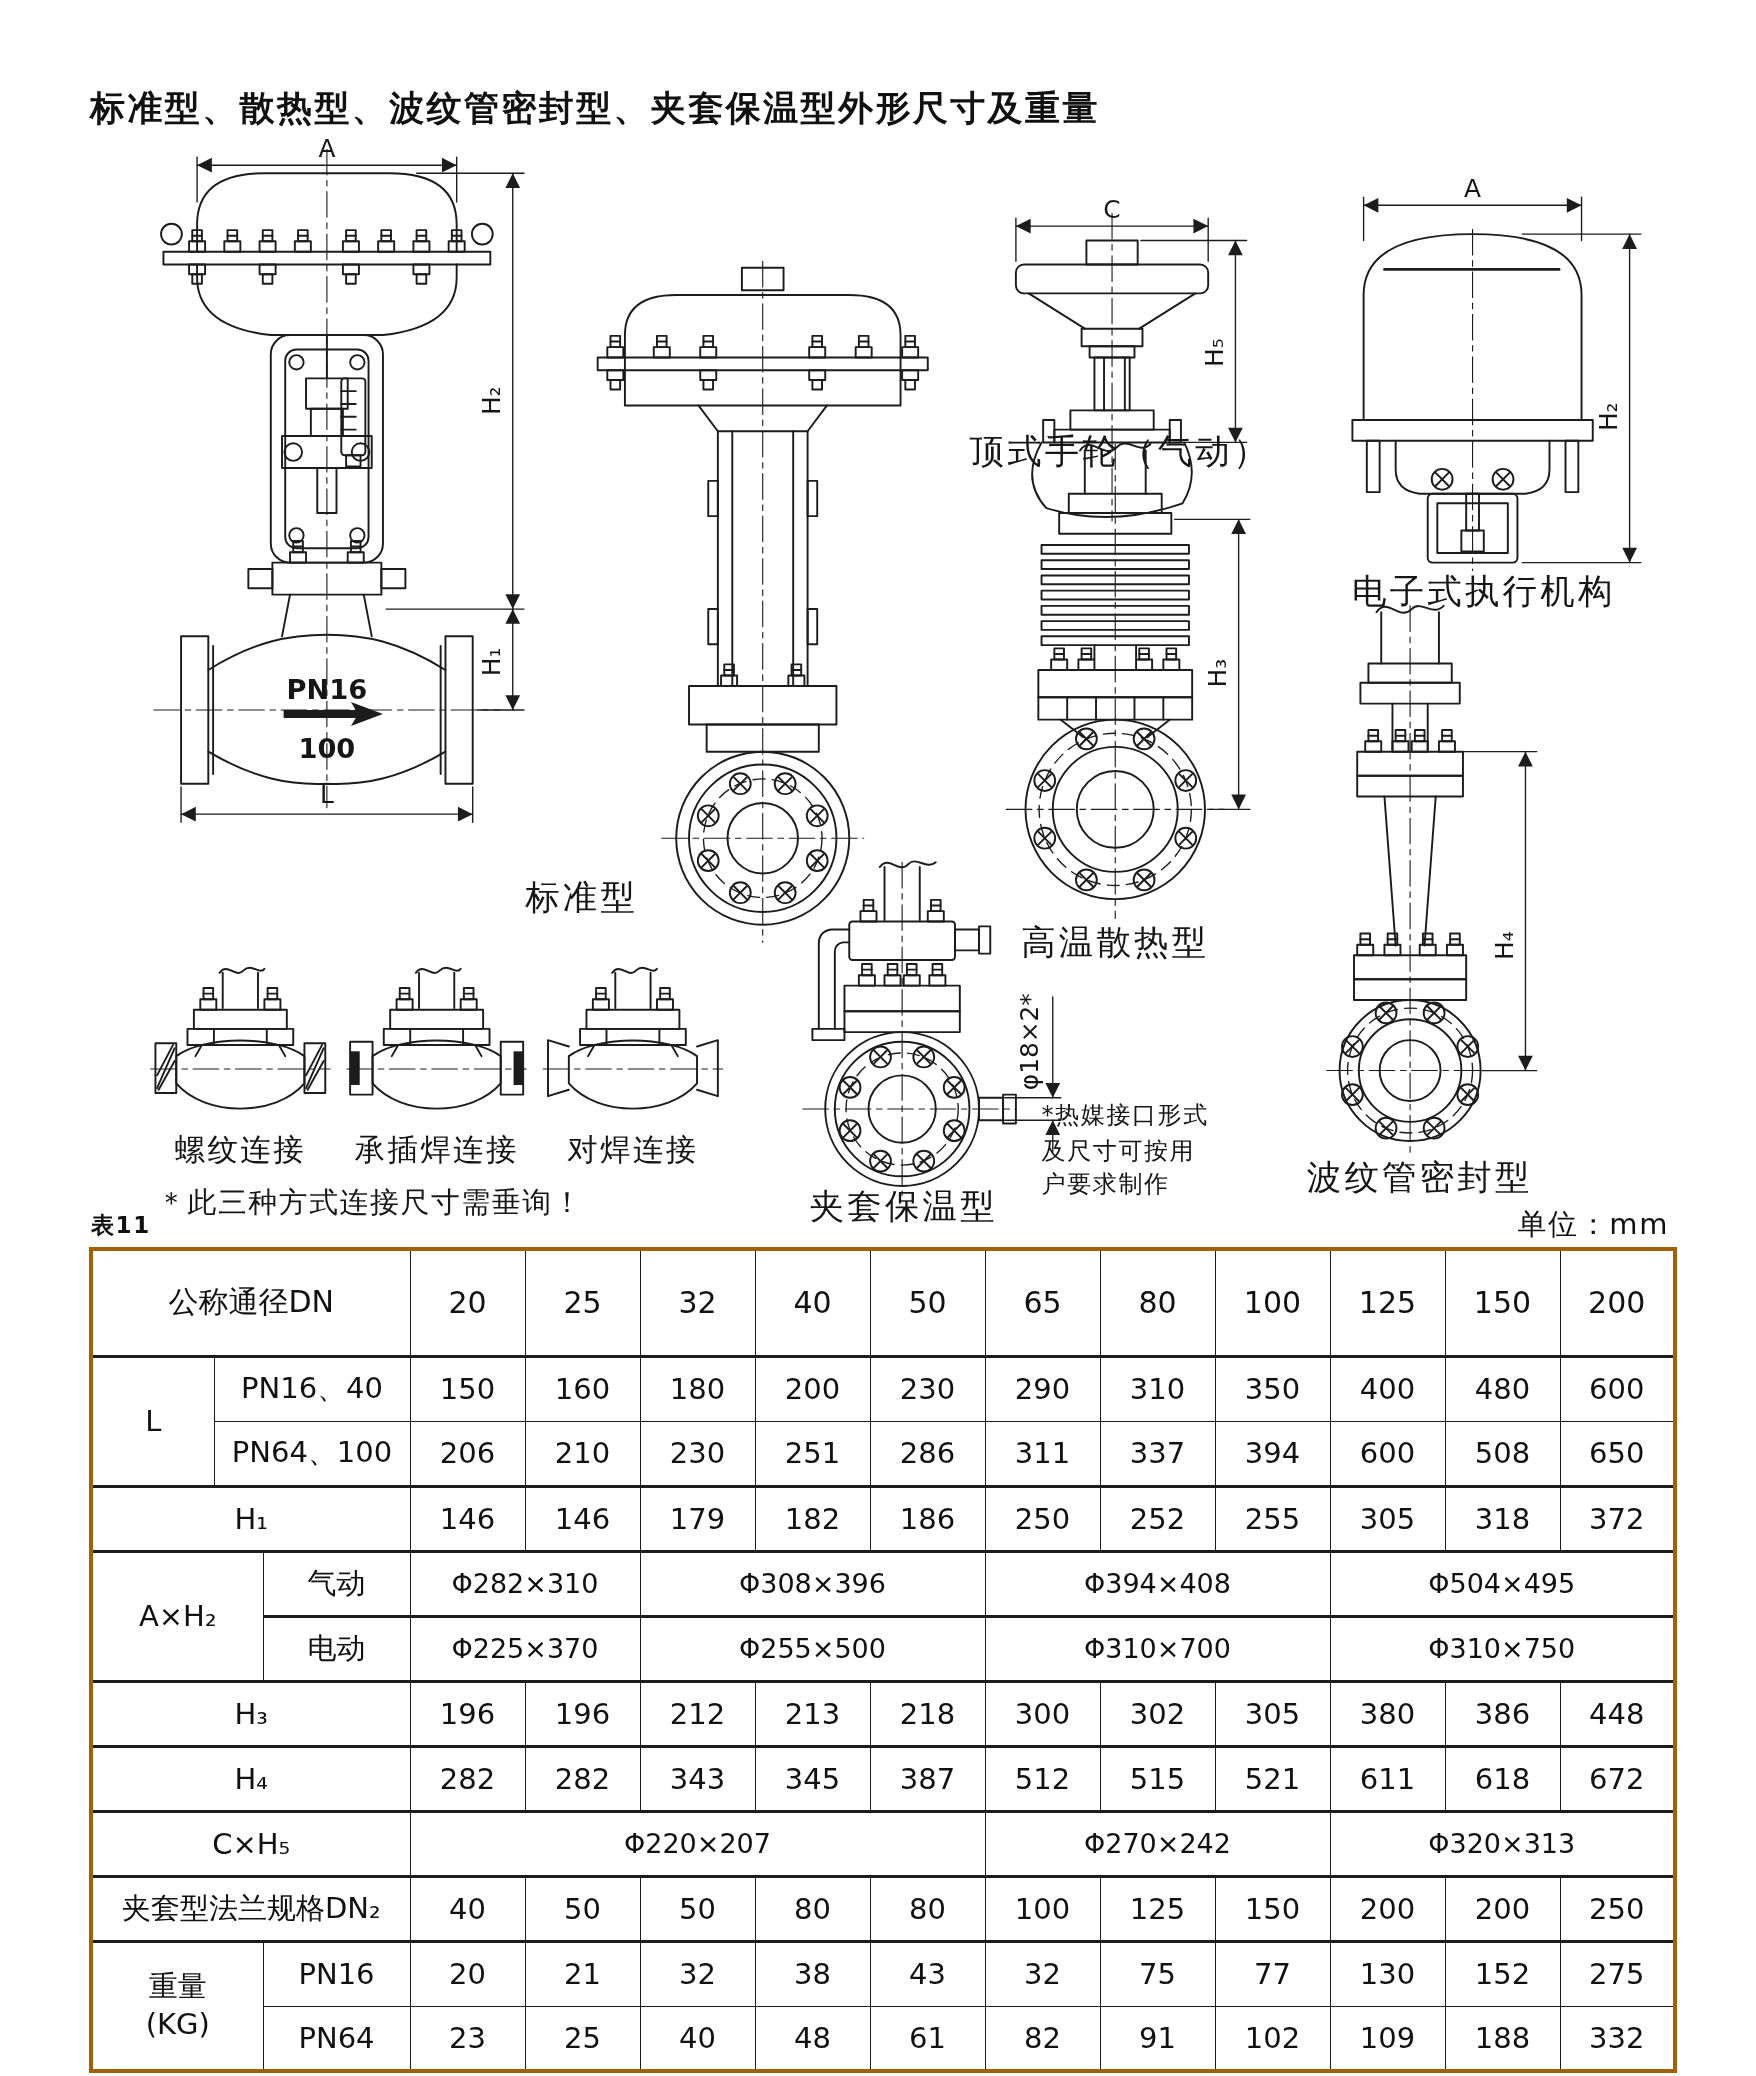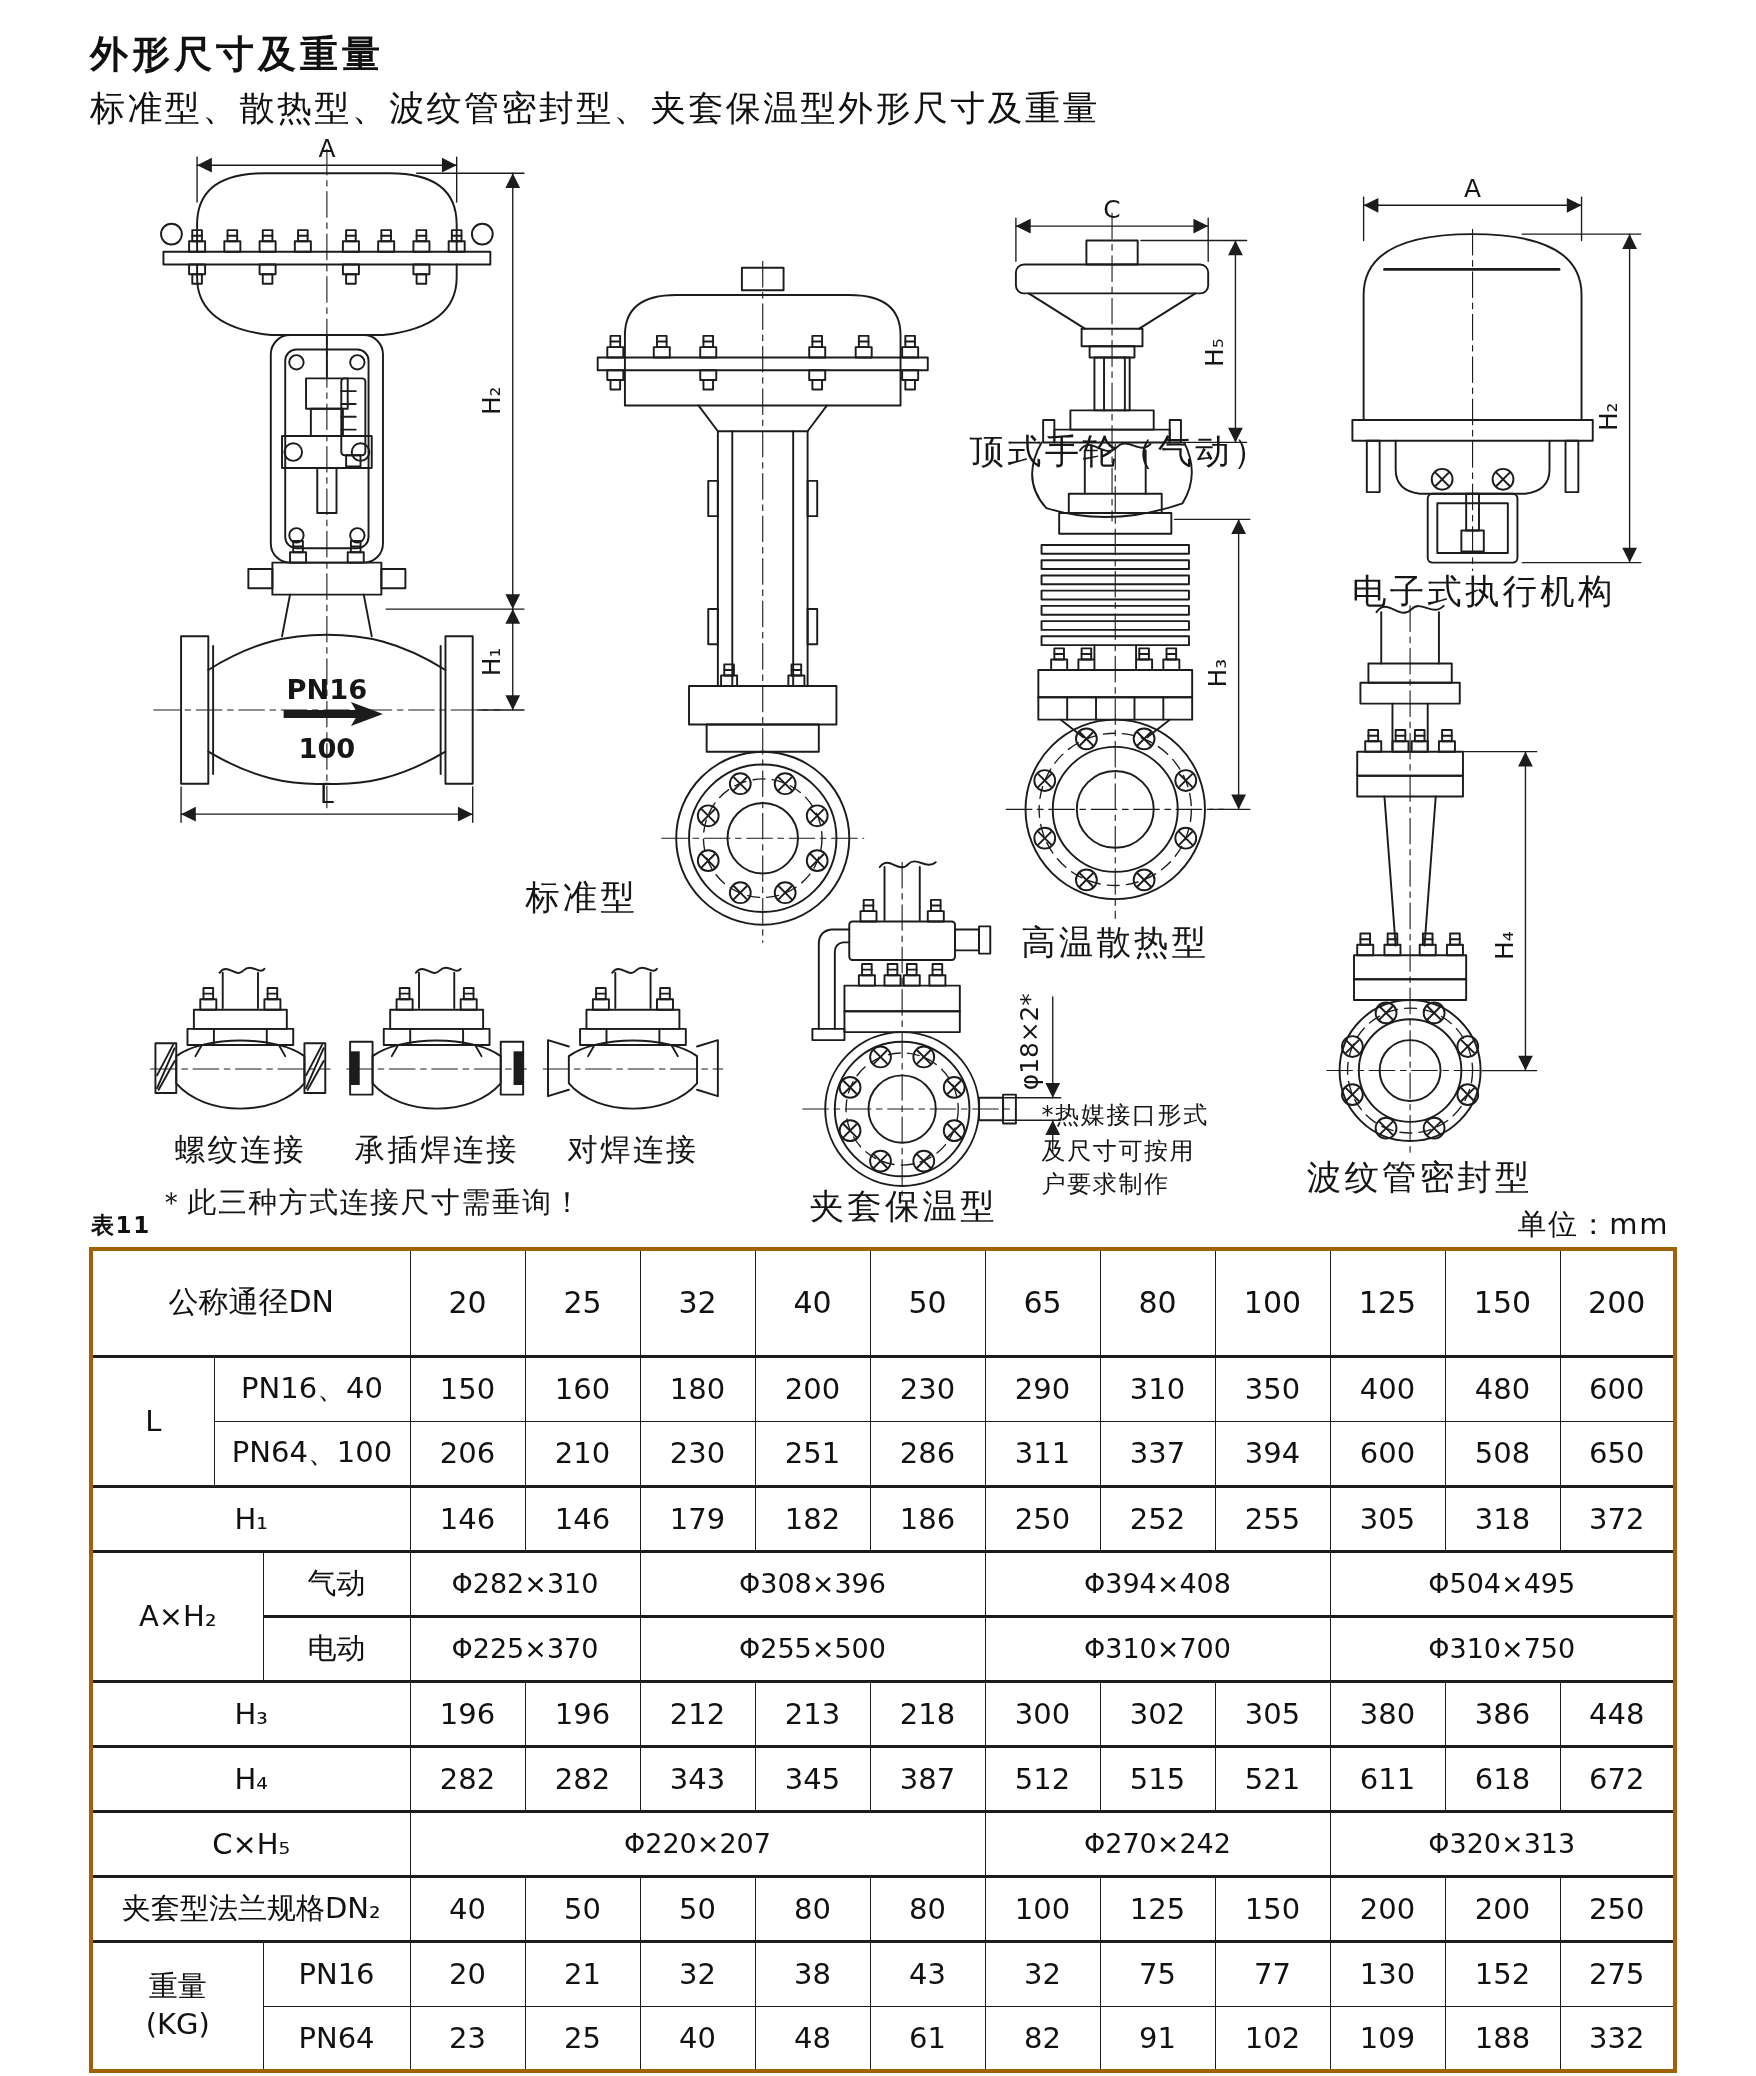--- a/index.html
+++ b/index.html
@@ -1,20 +1,20 @@
 <!DOCTYPE html>
 <html style="font-size:13px"><head>
 <meta charset="utf-8">
 <style>
   html,body{margin:0;padding:0;background:#ddd}
   .page{position:relative;width:1757px;height:2077px;background:#fff;overflow:hidden;
         font-family:"DejaVu Sans","Liberation Sans",sans-serif;color:#111}
   .abs{position:absolute;white-space:nowrap}
   .title{left:90px;top:29px;font-size:38px;font-weight:bold;letter-spacing:4px}
-  .subtitle{left:90px;top:85px;font-size:35px;font-weight:normal;letter-spacing:2.4px}
+  .subtitle{left:90px;top:85px;font-size:35px;font-weight:bold;letter-spacing:2.4px}
   .tcap{left:91px;top:1210px;font-size:23px;font-weight:bold;letter-spacing:1.6px}
   .unit{right:88px;top:1205px;font-size:29px;letter-spacing:1.6px}
   #art{position:absolute;left:0;top:0}
   #art path,#art rect,#art line,#art circle,#art polyline,#art ellipse{
       fill:none;stroke:#1c1c1c;stroke-width:2.4px;stroke-linecap:round;stroke-linejoin:round}
   #art .fil{fill:#1c1c1c;stroke:none}
   #art .cl{stroke-dasharray:32 7 7 7;stroke-width:1.4px}
   #art .dsh{stroke-dasharray:15 9;stroke-width:1.7px}
   #art .dim{stroke-width:1.7px}
   #art text{fill:#161616;stroke:none;font-size:31px;font-family:"DejaVu Sans","Liberation Sans",sans-serif}
@@ -32,21 +32,20 @@
   table.dims tr.hd td{border-bottom-width:3.2px;font-size:30px}
   table.dims tr.tk td{border-top-width:3.2px}
   table.dims td.phi{font-size:27px}
   .wl{line-height:1.3}
 </style>
 </head>
 <body>
 
 <div class="page">
 
-  <div class="abs title">外形尺寸及重量</div>
   <div class="abs subtitle">标准型、散热型、波纹管密封型、夹套保温型外形尺寸及重量</div>
 
   <svg id="art" width="1757" height="1247" viewBox="0 0 2193 1556">
     <defs>
       <marker id="ar" viewBox="0 0 12 12" refX="11" refY="6" markerWidth="13" markerHeight="13" orient="auto-start-reverse">
         <path class="fil" d="M1,1 L11,6 L1,11 z" style="fill:#1c1c1c;stroke:none"></path>
       </marker>
       <g id="st">
           <rect x="-10" y="-13" width="20" height="13"></rect>
           <rect x="-6" y="-27" width="12" height="14"></rect>

